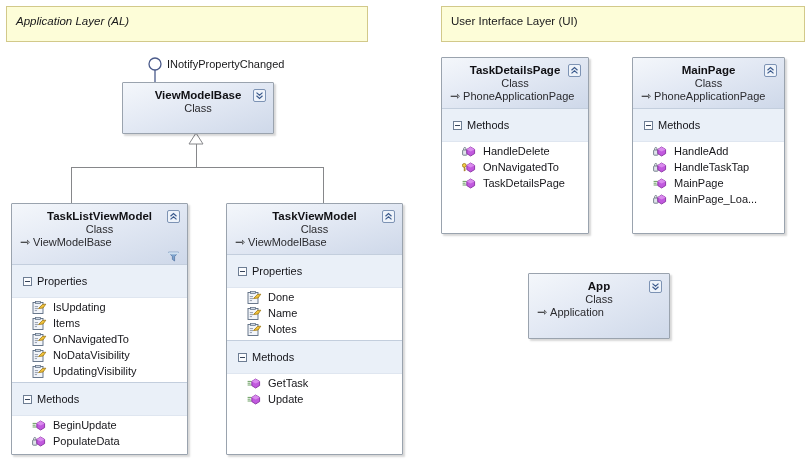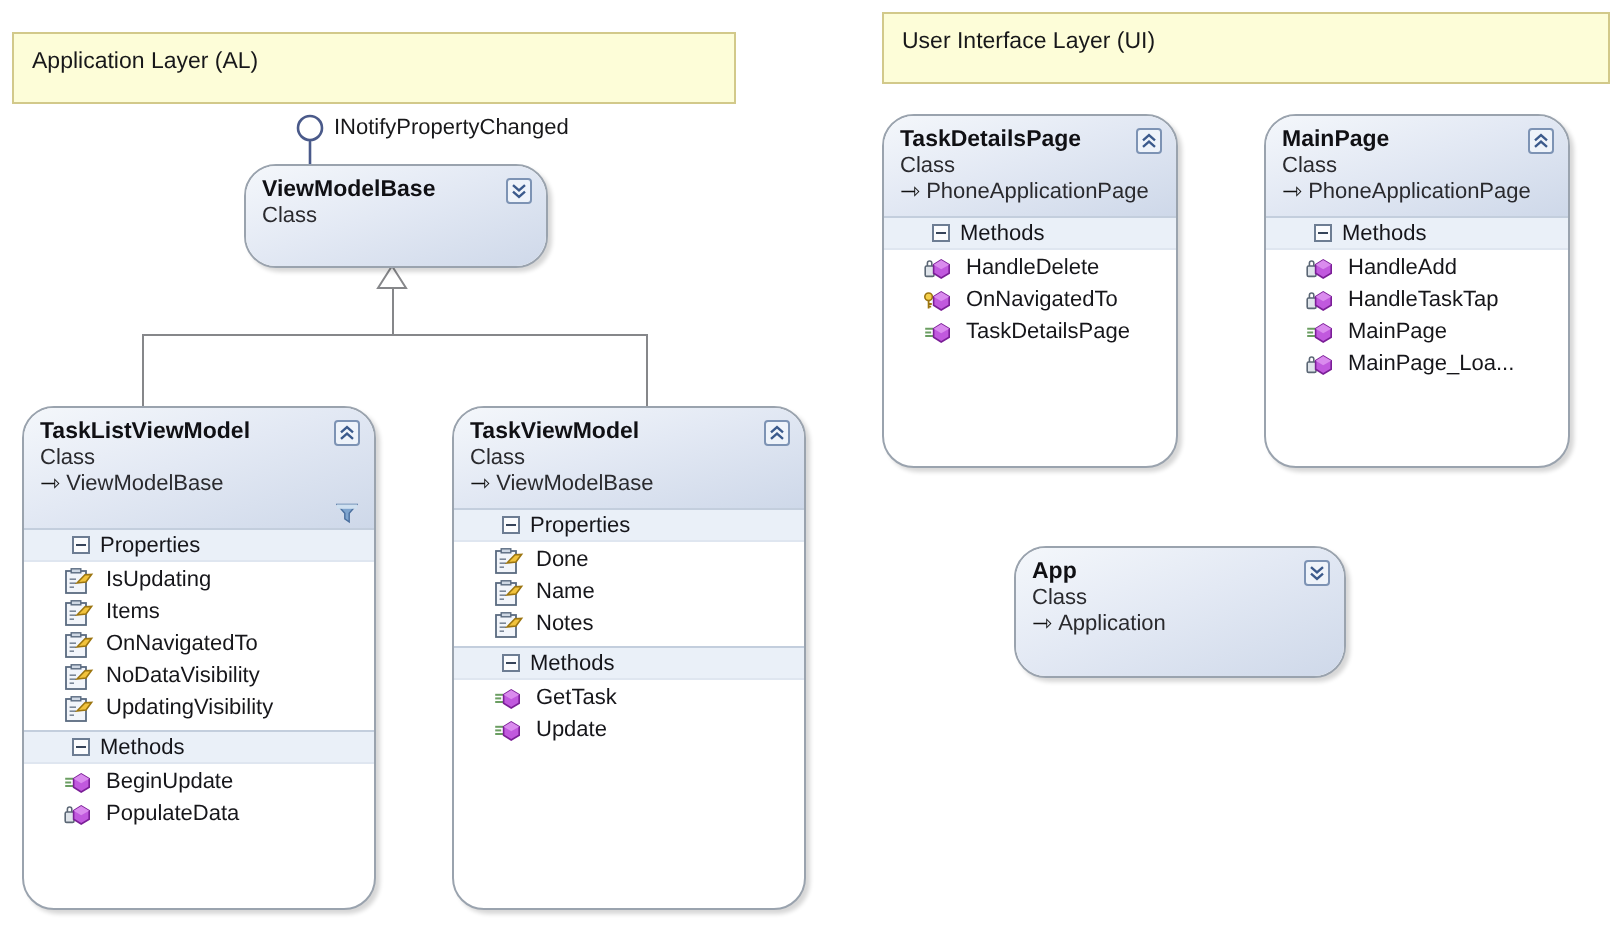--- a/index.html
+++ b/index.html
@@ -29,24 +29,25 @@
     font-size: 11.5px;
     color: #18181a;
     white-space: nowrap;
   }
 
   
   .cls {
     position: absolute;
     box-sizing: border-box;
     border: 1px solid #9aa3ae;
-    border-radius: 16px;
+    border-radius: 1px;
     background: #ffffff;
     box-shadow: 2px 2px 2px rgba(0,0,0,0.16);
     overflow: hidden;
+    text-align: center;
   }
   .cls-head {
     position: relative;
     background: linear-gradient(to bottom right, #f4f7fb 0%, #e3e9f4 45%, #ced8e9 100%);
     padding: 6px 8px 5px 8px;
     box-sizing: border-box;
   }
   .cls-head.with-filter { padding-bottom: 15px; }
   .cls-name {
     font-weight: bold;
@@ -97,28 +98,28 @@
     right: 8px; bottom: 2px;
     width: 11px; height: 11px;
     cursor: pointer;
   }
 
   
   .sec-head {
     background: #eaf0f8;
     border-top: 1px solid #c3cedd;
     border-bottom: 1px solid #dfe6f0;
-    padding: 2px 6px 2px 24px;
+    padding: 2px 6px 2px 11px;
     display: flex;
     align-items: center;
     gap: 5px;
     font-size: 11px;
     color: #15151a;
     box-sizing: border-box;
-    height: 17px;
+    height: 34px;
   }
   .sec-toggle {
     width: 9px; height: 9px;
     border: 1px solid #6d7d93;
     background: #fbfcfe;
     position: relative;
     box-sizing: border-box;
     flex: 0 0 auto;
     cursor: pointer;
   }
@@ -153,21 +154,21 @@
   .lollipop-label {
     position: absolute;
     font-size: 11px;
     color: #18181a;
     white-space: nowrap;
   }
 </style>
 </head>
 <body>
 
-<div class="layer-box" style="left:6px; top:16px; width:362px; height:36px;">
+<div class="layer-box" style="left:6px; top:6px; width:362px; height:36px;font-style:italic;">
   <div class="layer-label">Application Layer (AL)</div>
 </div>
 
 <div class="layer-box" style="left:441px; top:6px; width:364px; height:36px;">
   <div class="layer-label">User Interface Layer (UI)</div>
 </div>
 
 <svg class="conn" style="left:147px; top:57px; width:22px; height:30px;" width="22" height="30">
   <circle cx="8" cy="7" r="6" fill="#ffffff" stroke="#4a5a8a" stroke-width="1.3"></circle>
   <line x1="8" y1="13" x2="8" y2="30" stroke="#4a5a8a" stroke-width="1.3"></line>
@@ -544,21 +545,21 @@
               <polygon points="8.6,2 12.6,4.4 12.6,8.6 8.6,11 4.8,8.6 4.8,4.4" fill="#c159de" stroke="#7b1f97" stroke-width="0.8"></polygon>
               <polygon points="8.6,2 12.6,4.4 8.6,6.6 4.8,4.4" fill="#da8bee"></polygon>
             </svg>
         </span>
         <span>MainPage_Loa...</span>
       </div>
     </div>
   </div>
 </div>
 
-<div class="cls" style="left:507px; top:273px; width:166px; height:66px;">
+<div class="cls" style="left:528px; top:273px; width:142px; height:66px;">
   <div class="cls-head" style="height:66px;">
     <div class="cls-name">App</div>
     <div class="cls-kind">Class</div>
     <div class="cls-base">
       <span class="arrow-glyph">⇾</span>
       <span>Application</span>
     </div>
     <div class="chev-btn">
       <svg width="9" height="9" viewBox="0 0 9 9">
           <path d="M1.5 1.6 L4.5 4.2 L7.5 1.6" fill="none" stroke="#3b5a8c" stroke-width="1.2"></path>

